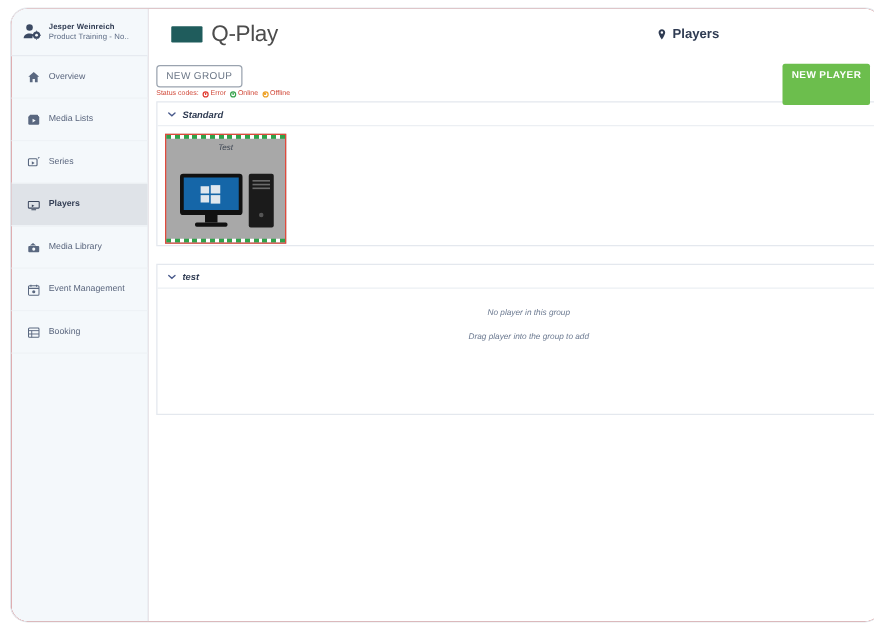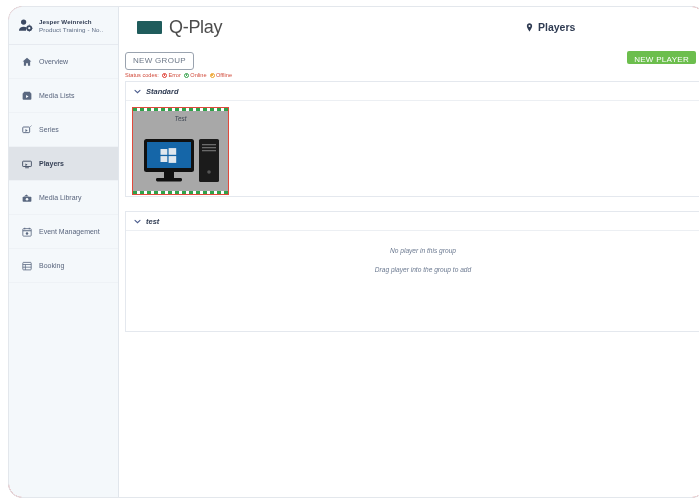--- a/index.html
+++ b/index.html
@@ -186,25 +186,25 @@
 
   .top-right-btns {
     position: absolute;
     right: -16px; top: 4px;
     display: flex;
     align-items: stretch;
     gap: 5px;
   }
   .btn {
     font-size: 8px;
-    font-weight: normal;
+    font-weight: bold;
     letter-spacing: .3px;
     border: none;
     border-radius: 2px;
-    padding: 4px 7px 0;
+    padding: 4px 7px 20px;
     cursor: pointer;
     color: #fff;
     font-family: inherit;
     white-space: nowrap;
     margin-left: 41px;
   }
   .btn-new-player { background: #6cbe4d; }
   .btn-connect-player { background: #155153; }
   .btn-grid {
     width: 20px;

